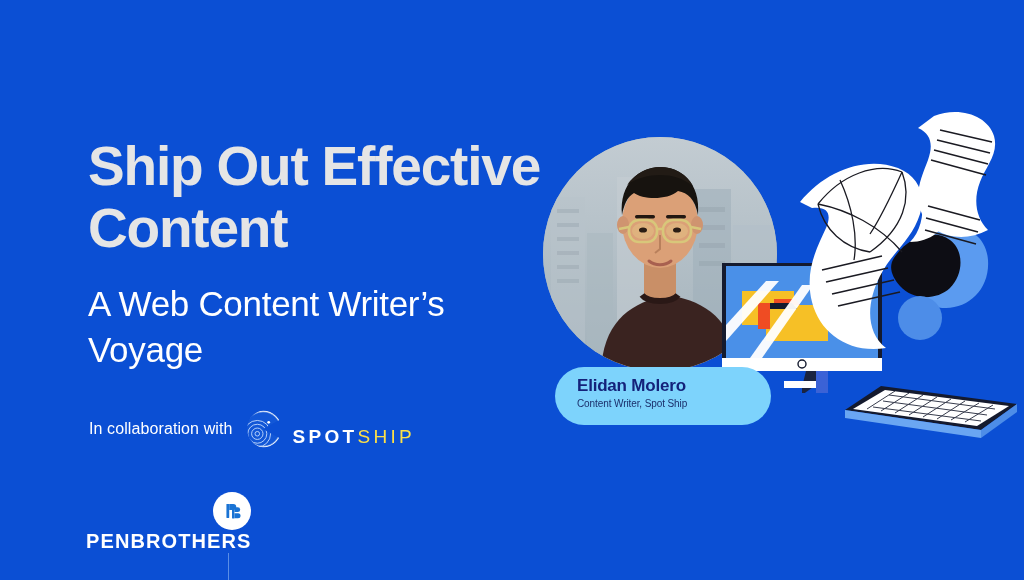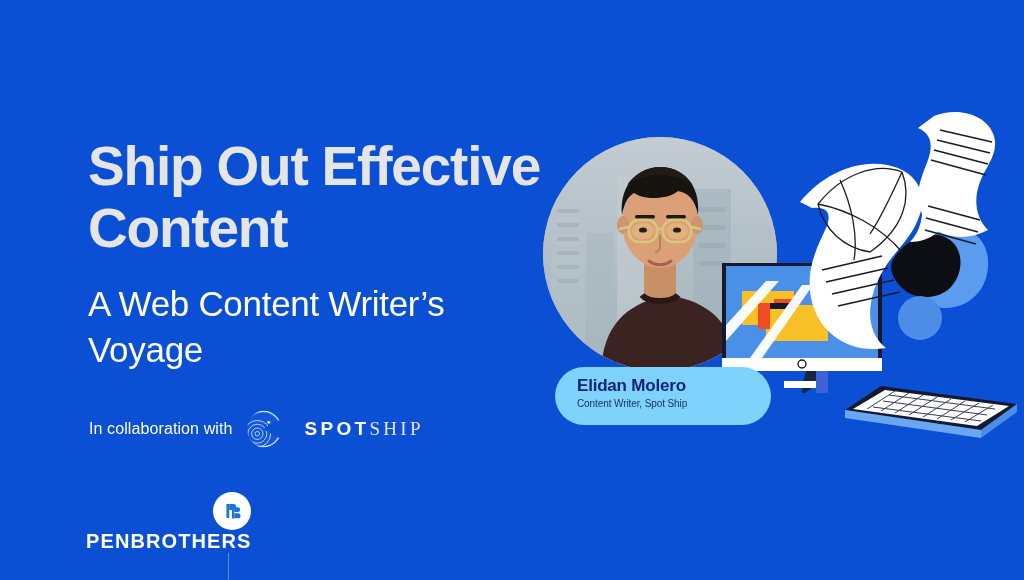--- a/index.html
+++ b/index.html
@@ -43,25 +43,25 @@
   
   .collab {
     position:absolute;
     left:89px; top:410px;
     display:flex; align-items:center; gap:11px;
   }
   .collab-label {
     font-size:16px; font-weight:500; color:#ffffff;
     letter-spacing:0.1px;
   }
-  .spotship { display:flex; align-items:center; gap:23px; }
+  .spotship { display:flex; align-items:flex-end; gap:11px; }
   .ss-mark { width:38px; height:38px; display:block; }
   .ss-word { font-size:19px; letter-spacing:3.3px; display:flex; }
   .ss-word .a { font-weight:700; color:#ffffff; }
-  .ss-word .b { font-weight:300; color:#e5e5e5;font-family:Liberation Serif, serif; }
+  .ss-word .b { font-weight:300; color:#fde047; }
 
   
   .footer {
     position:absolute;
     left:74px; top:492px;
     display:flex; align-items:flex-end;flex-direction:column;
   }
   .pb-logo {
     width:38px; height:38px; border-radius:50%;
     background:#ffffff;

